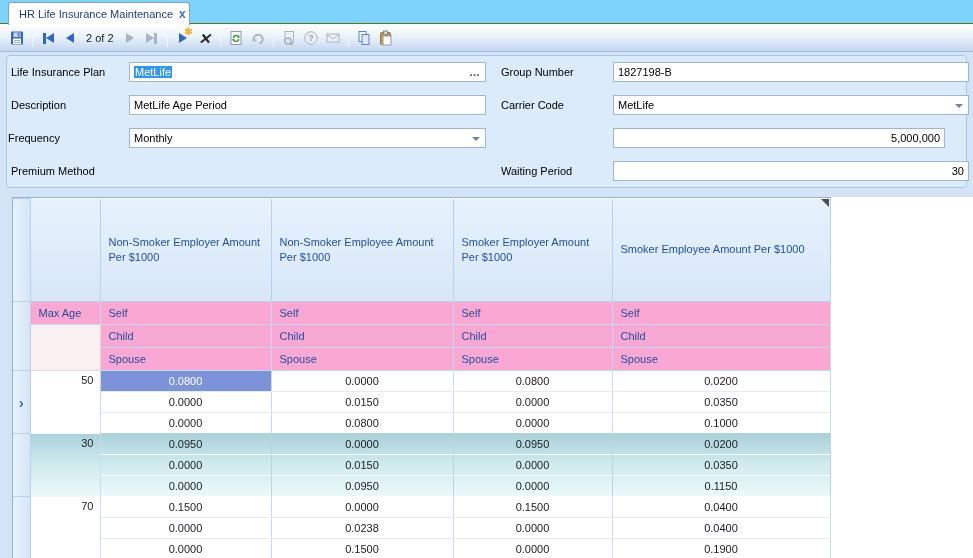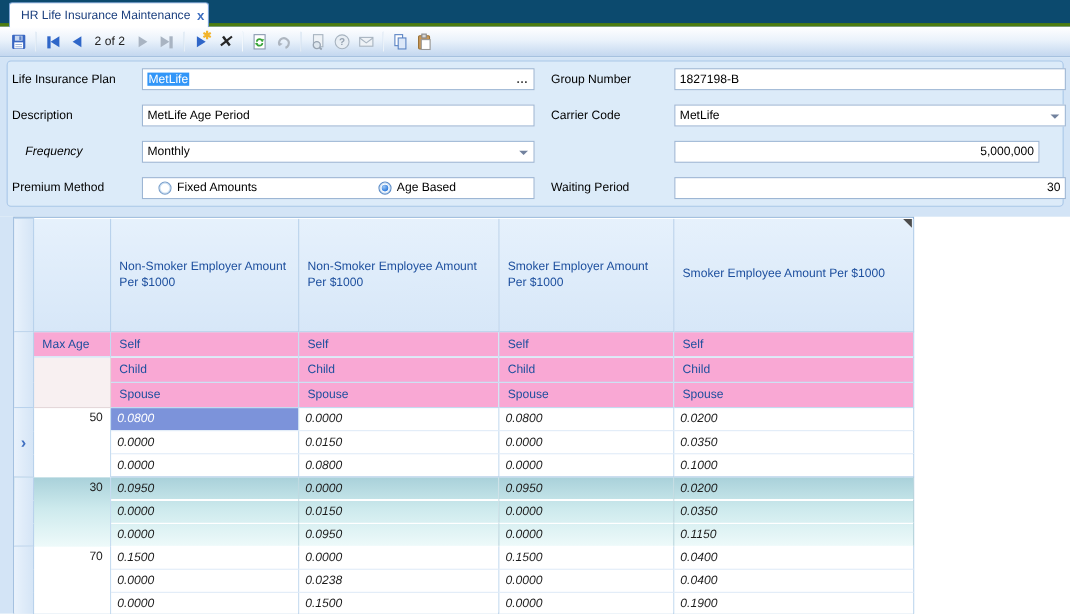--- a/index.html
+++ b/index.html
@@ -8,22 +8,22 @@
     font-family: "Liberation Sans", sans-serif;
     font-size: 11px;
     color: #1c1c1c;
     background: #ffffff;
     position: relative;
   }
 
   
   .tabbar {
     position: absolute; left:0; top:0; width:973px; height:24px;
-    background: #0c4a6e;
-    border-bottom: 3px solid #4d7c0f;
+    background: #7dd3fc;
+    border-bottom: 1px solid #4d7c0f;
   }
   .tab {
     position: absolute; left:8px; top:2px; height:23px; width:182px;
     background: #ffffff;
     border: 1px solid #7ba3d6; border-bottom: none;
     border-radius: 3px 3px 0 0;
     display:flex; align-items:center; padding: 0 8px 0 10px;
     color:#1b3f7e;
   }
   .tab-title { flex:1; white-space:nowrap; }
@@ -95,21 +95,21 @@
   .hdr-text { white-space:normal; line-height:15px; }
   .subhdr td {
     background:#f9a8d4; color:#1d4f9e; border:1px solid #c3daf0;
     padding:0 6px 0 8px; vertical-align:middle;
   }
   td.ind-cell {
     background: linear-gradient(90deg,#e9f2fc,#d5e5f6);
     border:1px solid #b9d2ec; border-left:none; text-align:center; vertical-align:middle;
   }
   td.pink-cell { background:#f8f0f1; border:1px solid #e4d8da; }
-  .num { text-align:left; padding:0 6px; border-right:1px solid #c7dcf0; border-bottom:1px solid #e0ecf8;font-style:italic; }
+  .num { text-align:center; padding:0 6px; border-right:1px solid #c7dcf0; border-bottom:1px solid #e0ecf8; }
   .maxage-cell { text-align:right; vertical-align:top; padding:3px 6px 0 0; border-right:1px solid #c7dcf0; }
   tbody.grp td.grp-end { border-bottom:1px solid #b5cfe9; }
   tbody.grp-white { background:#ffffff; }
   tbody.grp-teal { background: linear-gradient(180deg, #a9d1da 0%, #cdeaed 45%, #eefafa 100%); }
   tbody.grp-teal td.num { border-bottom-color: rgba(255,255,255,0.45); border-right-color:#b9d6de; }
   td.cell-selected { background:#7c93da; color:#fff; }
   .cur-arrow { color:#3f6fc0; font-size:15px; font-weight:bold; line-height:1; }
   .grid-corner {
     position:absolute; right:1px; top:1px; width:0; height:0;
     border-top:8px solid #4d4d4d; border-left:8px solid transparent;
@@ -226,37 +226,27 @@
 
   <span class="f-label" style="left:4px;top:6px;">Life Insurance Plan</span>
   <div class="f-input" style="left:122px;top:6px;width:357px;">
     <span class="sel-text">MetLife</span>
     <span class="ellipsis-btn">…</span>
   </div>
 
   <span class="f-label" style="left:4px;top:39px;">Description</span>
   <div class="f-input" style="left:122px;top:39px;width:357px;">MetLife Age Period</div>
 
-  <span class="f-label" style="left:16px;top:72px;font-style:italic;">Frequency</span>
+  <span class="f-label" style="left:1px;top:72px;">Frequency</span>
   <div class="f-input" style="left:122px;top:72px;width:357px;">
     <span>Monthly</span>
     <span class="dd-arrow"></span>
   </div>
 
   <span class="f-label" style="left:4px;top:105px;">Premium Method</span>
-  <div class="f-input radio-box" style="left:122px;top:105px;width:357px;">
-    <span class="radio">
-      <span class="circ"></span>
-      <span>Fixed Amounts</span>
-    </span>
-    <span class="radio checked" style="margin-left:110px;">
-      <span class="circ"></span>
-      <span>Age Based</span>
-    </span>
-  </div>
 
   <span class="f-label" style="left:494px;top:6px;">Group Number</span>
   <div class="f-input" style="left:606px;top:6px;width:356px;">1827198-B</div>
 
   <span class="f-label" style="left:494px;top:39px;">Carrier Code</span>
   <div class="f-input" style="left:606px;top:39px;width:356px;">
     <span>MetLife</span>
     <span class="dd-arrow"></span>
   </div>
 

